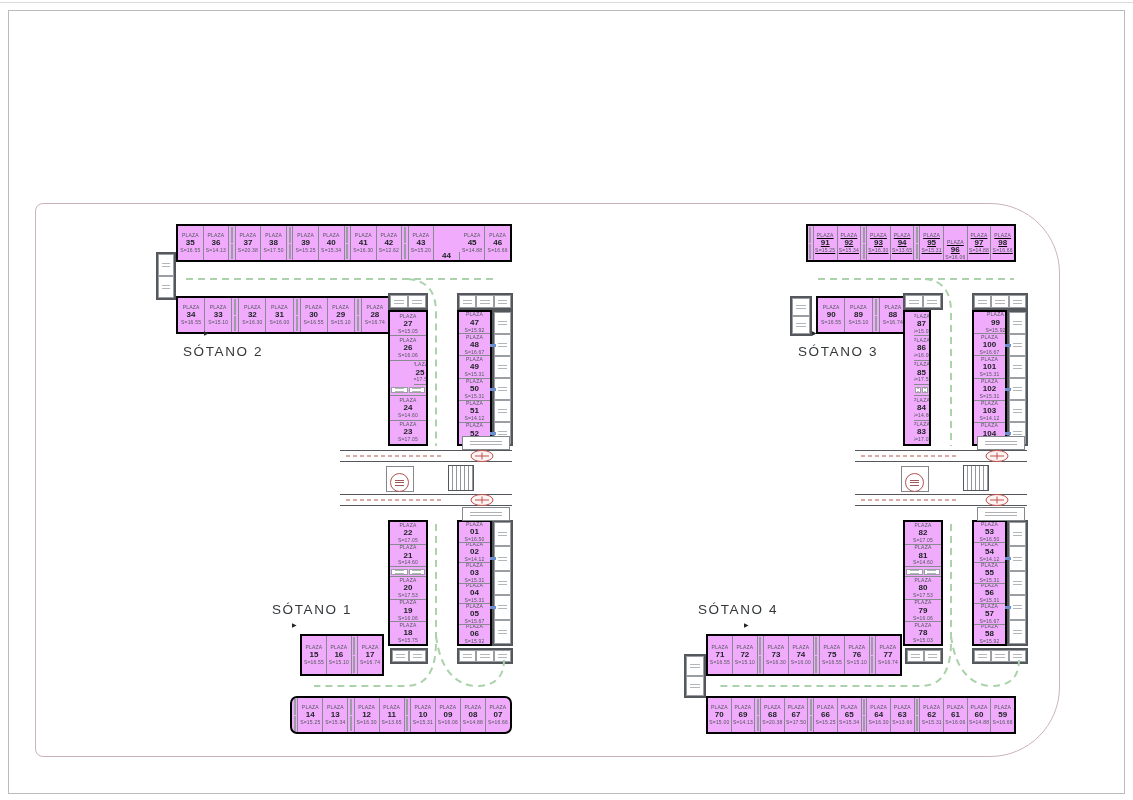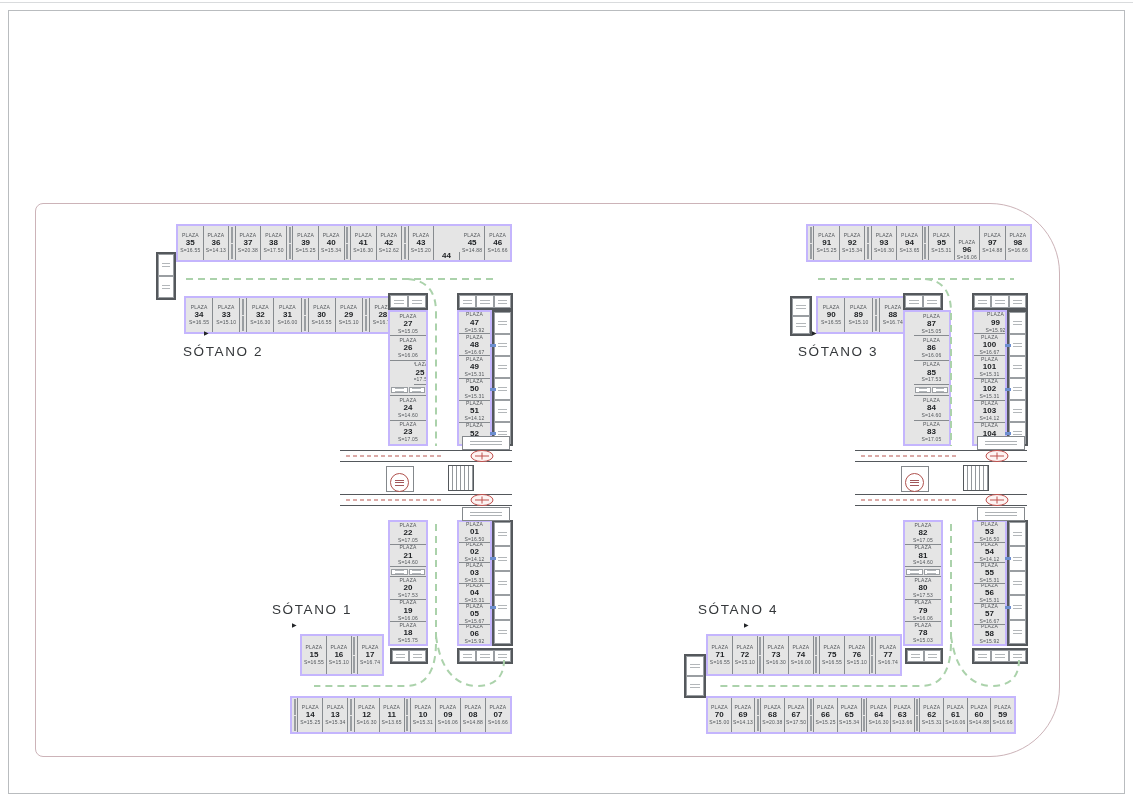--- a/index.html
+++ b/index.html
@@ -6,21 +6,21 @@
   .sheet{position:relative;width:1133px;height:800px;background:#fff;overflow:hidden;
          font-family:"Liberation Sans", sans-serif;}
   .top-rule{position:absolute;left:0;top:2px;width:100%;height:1px;background:#d9dbdd;}
   .page-frame{position:absolute;left:8px;top:10px;right:8px;bottom:6px;border:1px solid #b9bcbf;}
   .boundary{position:absolute;left:35px;top:203px;width:1023px;height:552px;
             border:1px solid #ccb3b8;border-radius:8px 70px 70px 8px;}
   #plan-layer{position:absolute;inset:0;}
   #lanes{position:absolute;inset:0;pointer-events:none;}
   .sotano-label{position:absolute;font-size:13.5px;letter-spacing:1.6px;color:#35383b;}
 
-  .row{position:absolute;display:flex;background:#e5e5e5;border:2px solid #c4b5fd;box-sizing:border-box;}
+  .row{position:absolute;display:flex;background:#f0abfc;border:2px solid #000000;box-sizing:border-box;}
   .row.v{flex-direction:column;}
   .cell{box-sizing:border-box;display:flex;flex-direction:column;align-items:center;justify-content:center;
         text-align:center;line-height:1.05;overflow:hidden;min-width:0;min-height:0;}
   .row:not(.v) .cell{border-right:1px solid #878b8f;}
   .row:not(.v) .cell:last-child{border-right:none;}
   .row.v .cell{border-bottom:1px solid #878b8f;}
   .row.v .cell:last-child{border-bottom:none;}
   .pw,.pa{font-size:5px;color:#53575b;letter-spacing:.2px;display:block;white-space:nowrap;}
   .pn{font-size:8px;font-weight:700;color:#202326;display:block;margin:1px 0 0.5px;}
 
@@ -156,21 +156,21 @@
           <span class="pw">PLAZA</span>
           <span class="pn">45</span>
           <span class="pa">S=14.88</span>
         </div>
         <div class="cell stallc" style="flex-grow: 3;">
           <span class="pw">PLAZA</span>
           <span class="pn">46</span>
           <span class="pa">S=16.66</span>
         </div>
       </div>
-      <div class="row" style="position: absolute; left: 176px; top: 296px; width: 214px; height: 38px; margin-left: 8px;">
+      <div class="row" style="position: absolute; left: 176px; top: 296px; width: 214px; height: 38px;">
         <div class="cell stallc" style="flex-grow: 3;">
           <span class="pw">PLAZA</span>
           <span class="pn">34</span>
           <span class="pa">S=16.55</span>
         </div>
         <div class="cell stallc" style="flex-grow: 3;">
           <span class="pw">PLAZA</span>
           <span class="pn">33</span>
           <span class="pa">S=15.10</span>
         </div>
@@ -388,21 +388,21 @@
             <i></i>
             <i></i>
           </div>
         </div>
         <div class="cell stallc" style="flex-grow: 3;">
           <span class="pw">PLAZA</span>
           <span class="pn">17</span>
           <span class="pa">S=16.74</span>
         </div>
       </div>
-      <div class="row" style="position: absolute; left: 290px; top: 696px; width: 222px; height: 38px;">
+      <div class="row" style="position: absolute; left: 290px; top: 696px; width: 222px; height: 38px; border-radius: 7px;">
         <div class="cell trastc" style="flex-grow: 1;">
           <div class="tbox">
             <i></i>
             <i></i>
           </div>
           <div class="tbox">
             <i></i>
             <i></i>
           </div>
         </div>
@@ -590,21 +590,21 @@
       </div>
       <div class="stairs" style="position: absolute; left: 448px; top: 465px; width: 26px; height: 26px;"></div>
       <div class="circle-room" style="position: absolute; left: 386px; top: 466px; width: 28px; height: 26px;"></div>
       <div class="ramp-circle" style="position: absolute; left: 390px; top: 473px;">
         <i></i>
         <i></i>
         <i></i>
       </div>
       <span class="arrow" style="position: absolute; left: 204px; top: 330px;">▶</span>
       <span class="arrow" style="position: absolute; left: 292px; top: 622px;">▶</span>
-      <div class="row" style="position: absolute; left: 806px; top: 224px; width: 226px; height: 38px;">
+      <div class="row" style="position: absolute; left: 806px; top: 224px; width: 210px; height: 38px; text-decoration: underline;">
         <div class="cell trastc" style="flex-grow: 1;">
           <div class="tbox">
             <i></i>
             <i></i>
           </div>
           <div class="tbox">
             <i></i>
             <i></i>
           </div>
         </div>
@@ -689,21 +689,21 @@
             <i></i>
             <i></i>
           </div>
         </div>
         <div class="cell stallc" style="flex-grow: 3;">
           <span class="pw">PLAZA</span>
           <span class="pn">88</span>
           <span class="pa">S=16.74</span>
         </div>
       </div>
-      <div class="row v" style="position: absolute; left: 903px; top: 310px; width: 48px; height: 136px; padding-left: 9px;">
+      <div class="row v" style="position: absolute; left: 903px; top: 310px; width: 28px; height: 136px; padding-left: 9px;">
         <div class="cell stallc" style="flex-grow: 3;">
           <span class="pw">PLAZA</span>
           <span class="pn">87</span>
           <span class="pa">S=15.05</span>
         </div>
         <div class="cell stallc" style="flex-grow: 3;">
           <span class="pw">PLAZA</span>
           <span class="pn">86</span>
           <span class="pa">S=16.06</span>
         </div>

